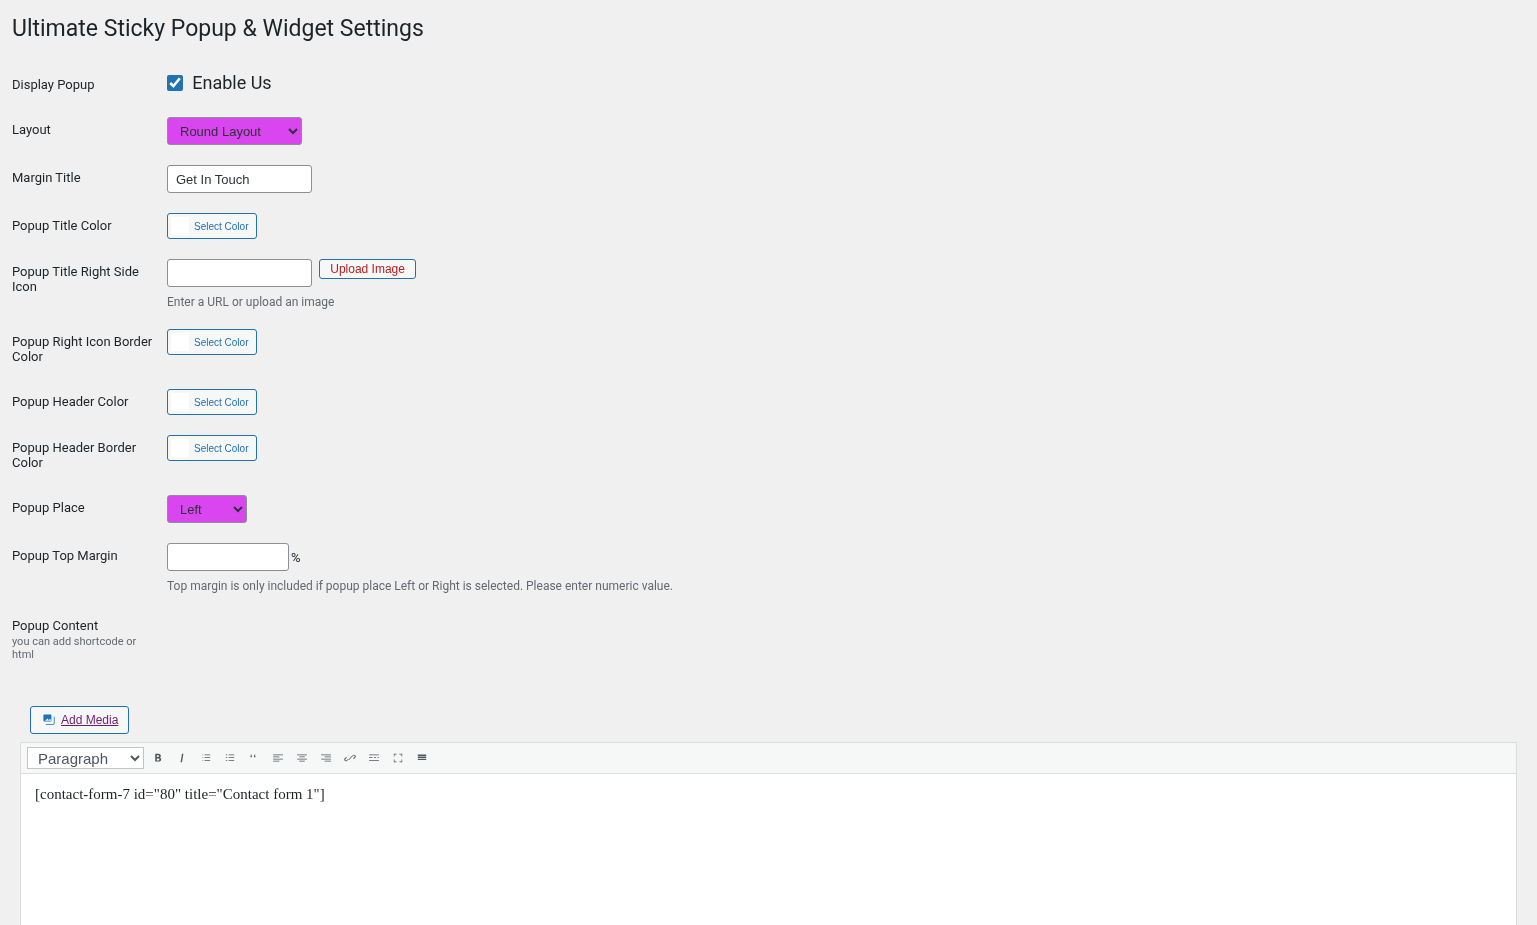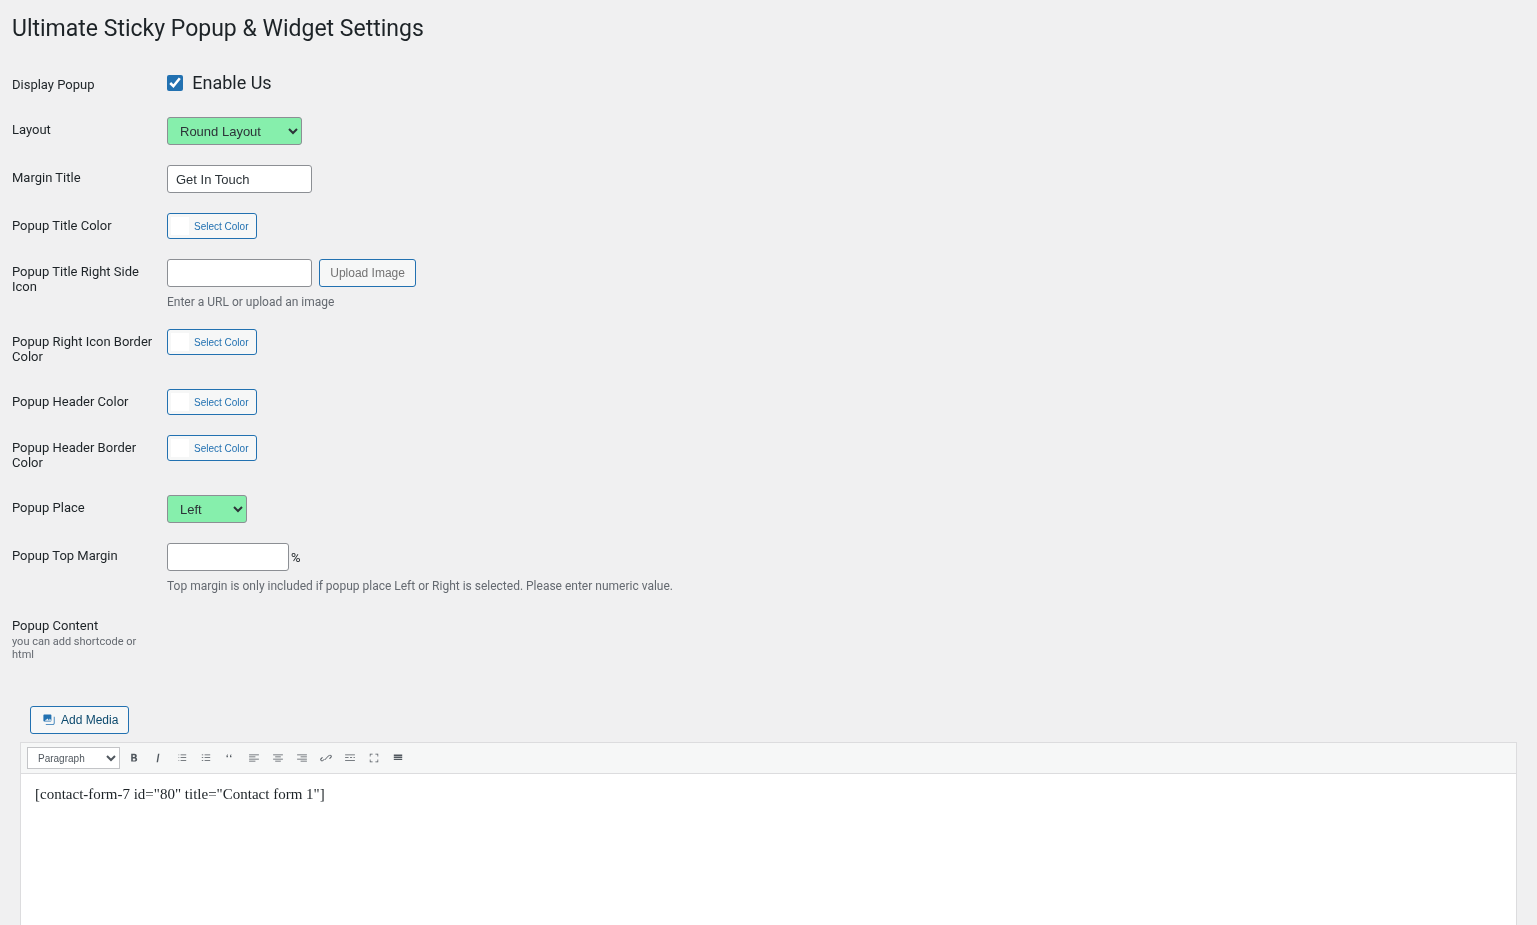--- a/index.html
+++ b/index.html
@@ -46,21 +46,21 @@
   input[type="checkbox"] {
     width: 16px;
     height: 16px;
     vertical-align: middle;
     accent-color: #2271b1;
     margin-right: 6px;
   }
   .checkbox-label { font-size: 18px; color: #1d2327; vertical-align: middle; }
   select.wp-select {
     border: 1px solid #8c8f94;
-    background: #86efac;
+    background: #d946ef;
     font-size: 13px;
     height: 28px;
     padding: 2px 24px 2px 8px;
     color: #2c3338;
     border-radius: 3px;
   }
   input.wp-text {
     border: 1px solid #8c8f94;
     background: #fff;
     font-size: 13px;
@@ -91,61 +91,62 @@
     border: 1px solid #fff;
   }
   .color-swatch-label {
     font-size: 10px;
     color: #2271b1;
     padding: 0 8px 0 2px;
   }
   .upload-btn {
     display: inline-block;
     border: 1px solid #2271b1;
-    color: #737373;
+    color: #b91c1c;
+    background: #f6f7f7;
+    font-size: 12px;
+    height: 20px;
+    padding: 0 10px;
+    border-radius: 3px;
+    cursor: pointer;
+    vertical-align: top;
+    margin-left: 4px;
+  }
+  .add-media-btn {
+    display: inline-flex;
+    align-items: center;
+    border: 1px solid #2271b1;
+    color: #701a75;
     background: #f6f7f7;
     font-size: 12px;
     height: 28px;
     padding: 0 10px;
     border-radius: 3px;
     cursor: pointer;
-    vertical-align: top;
-    margin-left: 4px;
-  }
-  .add-media-btn {
-    display: inline-flex;
-    align-items: center;
-    border: 1px solid #2271b1;
-    color: #0c4a6e;
-    background: #f6f7f7;
-    font-size: 12px;
-    height: 28px;
-    padding: 0 10px;
-    border-radius: 3px;
-    cursor: pointer;
     margin: 0 0 8px 10px;
+    text-decoration: underline;
   }
   .add-media-btn svg { margin-right: 4px; }
   .editor-wrap {
     margin-top: 30px;
     margin-left: 8px;
   }
   .editor-toolbar {
     background: #f6f7f7;
     border: 1px solid #dcdcde;
     border-bottom: 1px solid #dcdcde;
     padding: 4px 6px;
     display: flex;
     align-items: center;
     gap: 4px;
   }
   .para-select {
     border: 1px solid #c3c4c7;
     background: #fff;
-    font-size: 10px;
+    font-size: 15px;
     height: 22px;
     padding: 0 18px 0 6px;
     color: #50575e;
   }
   .tb-btn {
     width: 20px;
     height: 20px;
     display: inline-flex;
     align-items: center;
     justify-content: center;

